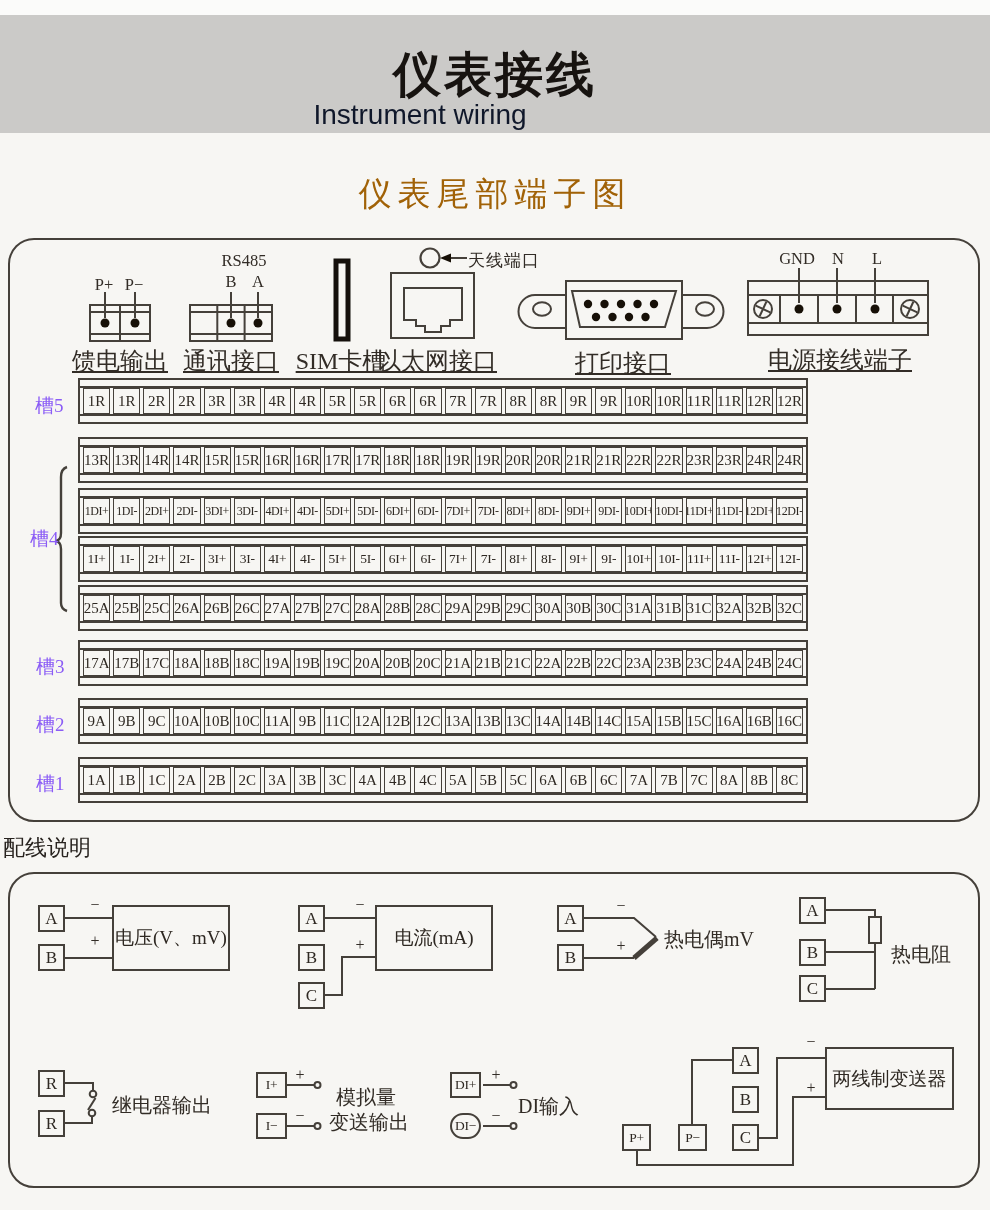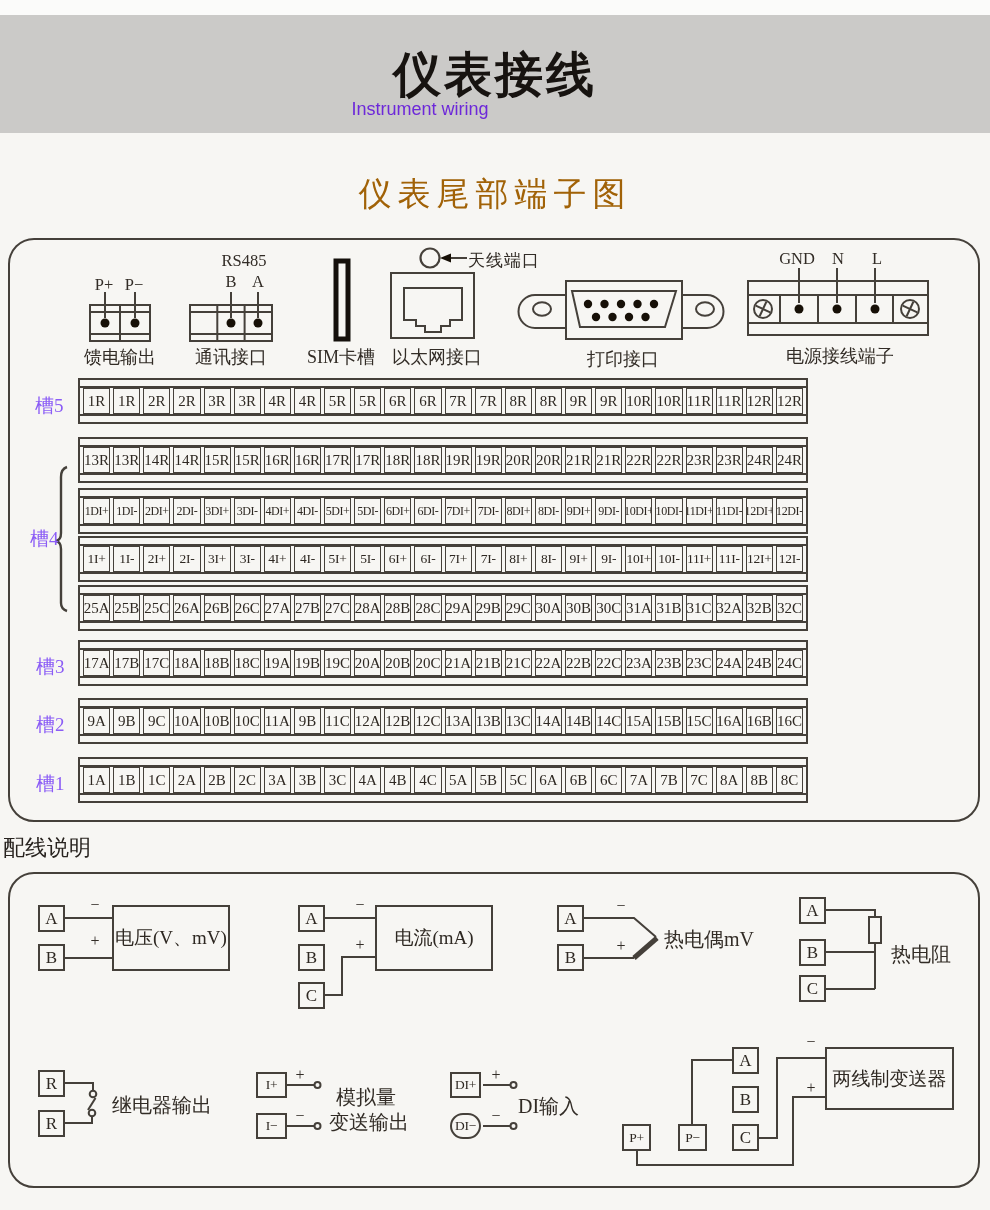--- a/index.html
+++ b/index.html
@@ -5,32 +5,32 @@
   html,body{margin:0;padding:0;}
   body{background:#f7f6f3;}
   .page{position:relative;width:990px;height:1210px;background:#f7f6f3;overflow:hidden;
         font-family:"Liberation Serif","DejaVu Serif",serif;color:#322c26;}
   .top-strip{position:absolute;left:0;top:0;width:990px;height:15px;background:#fbfbfa;}
   .banner{position:absolute;left:0;top:15px;width:990px;height:118px;background:#cbcac8;}
   .main-title{position:absolute;left:0;top:28px;width:990px;text-align:center;
         font-size:48px;font-weight:bold;letter-spacing:3px;color:#171310;
         font-family:"Liberation Sans","DejaVu Sans",sans-serif;}
   .sub-title{position:absolute;left:0;top:84px;width:840px;text-align:center;
-        font-size:18px;color:#6d28d9;font-family:"Liberation Sans","DejaVu Sans",sans-serif;}
+        font-size:28px;color:#0f172a;font-family:"Liberation Sans","DejaVu Sans",sans-serif;}
   .sec1-title{position:absolute;left:0;top:172px;width:990px;text-align:center;
         font-size:33px;letter-spacing:6px;font-weight:500;color:#a16207;
         font-family:"Liberation Sans","DejaVu Sans",sans-serif;}
   .sec2-title{position:absolute;left:3px;top:833px;font-size:22px;color:#28231f;}
   .panel{position:absolute;box-sizing:border-box;border:2.2px solid #45403a;border-radius:26px;background:transparent;}
   .panel.p1{left:8px;top:238px;width:972px;height:584px;}
   .panel.p2{left:8px;top:872px;width:972px;height:316px;}
   svg.overlay{position:absolute;left:0;top:0;pointer-events:none;}
   
   .lbl{position:absolute;color:#322c26;}
-  .cap{font-size:18px;text-align:center;}
+  .cap{font-size:24px;text-align:center;text-decoration:underline;}
   .pin{font-size:16.5px;text-align:center;transform:translateX(-50%);white-space:nowrap;}
   .sign{position:absolute;font-size:16px;color:#322c26;width:20px;text-align:center;transform:translateX(-50%);}
   .dlabel{font-size:20px;white-space:nowrap;}
   
   .trow{position:absolute;left:78px;width:730px;height:46px;border:2px solid #45403a;
         box-sizing:border-box;display:flex;flex-direction:column;}
   .trow .band{height:6px;border-bottom:2px solid #45403a;}
   .trow .cells{flex:1;display:flex;gap:3px;padding:0 3px;align-items:stretch;}
   .trow .cells span{flex:1;box-sizing:border-box;border:1.8px solid #45403a;
         display:flex;align-items:center;justify-content:center;

